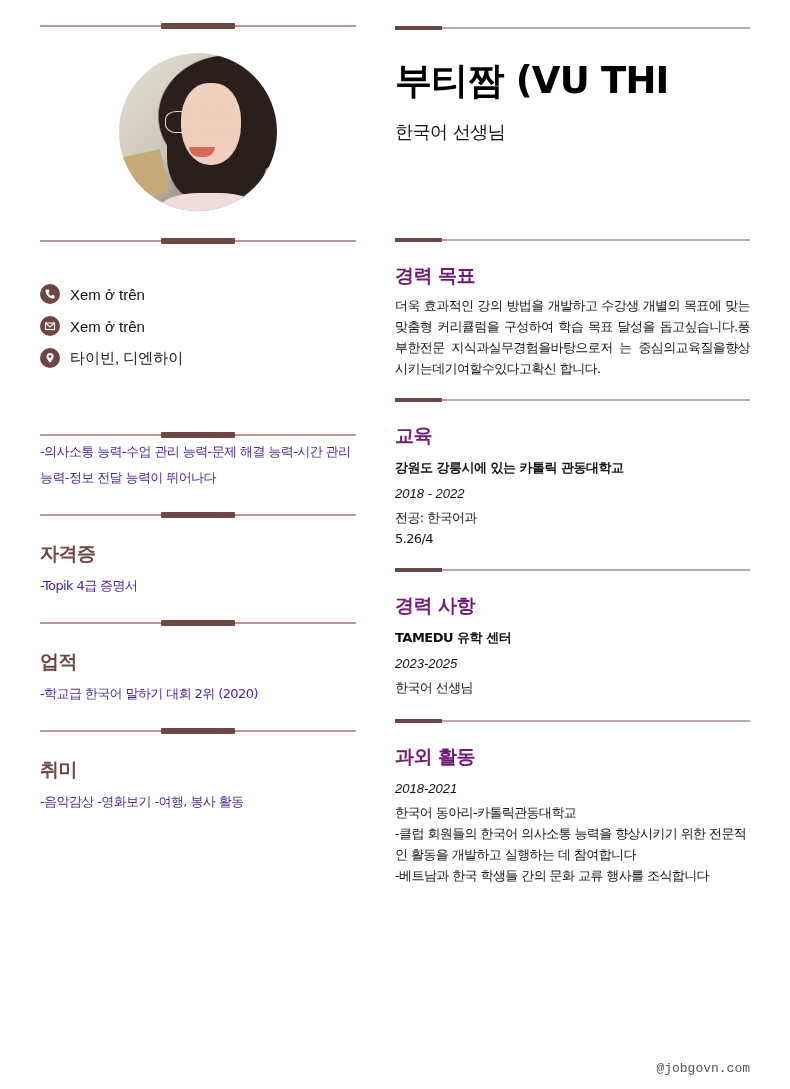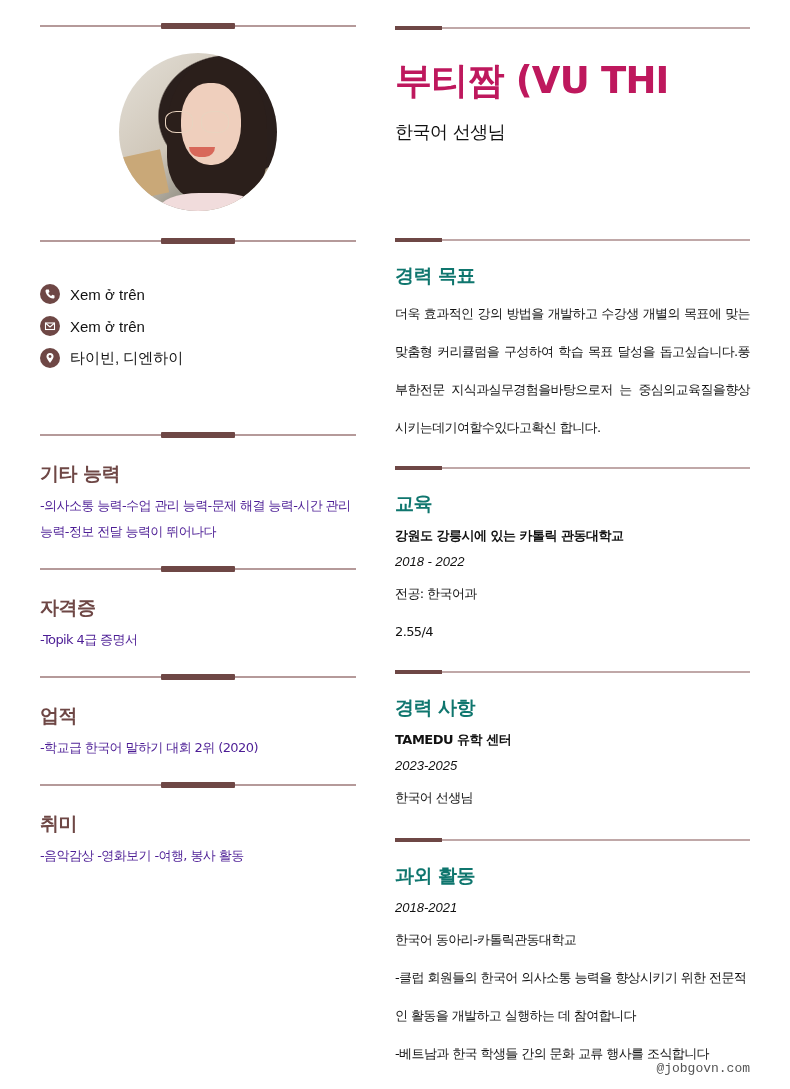--- a/index.html
+++ b/index.html
@@ -72,32 +72,32 @@
     .sec-title-left {
       font-size: 19px; font-weight: bold; color: #6e4745; margin-top: 22px; margin-bottom: 6px;
       font-family: "DejaVu Sans", sans-serif; letter-spacing: -0.5px;
     }
     .sec-text-left {
       font-size: 13px; line-height: 26px; color: #4c1d95;
       font-family: "DejaVu Sans", sans-serif; letter-spacing: -0.6px;
     }
 
     .name {
-      font-size: 37px; font-weight: bold; line-height: 58px; color: #be185d; margin-top: 21px;
+      font-size: 37px; font-weight: bold; line-height: 58px; color: #000000; margin-top: 21px;
       font-family: "DejaVu Sans", sans-serif; letter-spacing: -0.8px;
     }
     .subtitle {
       font-size: 18px; color: #111; margin-top: 10px; font-family: "DejaVu Sans", sans-serif; letter-spacing: -0.5px;
     }
     .sec-title-right {
-      font-size: 19px; font-weight: bold; color: #0f766e; margin-top: 20px; margin-bottom: 6px;
+      font-size: 19px; font-weight: bold; color: #701a75; margin-top: 20px; margin-bottom: 6px;
       font-family: "DejaVu Sans", sans-serif; letter-spacing: -0.5px;
     }
     .sec-text-right {
-      font-size: 13px; line-height: 38px; color: #111; font-family: "DejaVu Sans", sans-serif; letter-spacing: -0.6px;
+      font-size: 13px; line-height: 21px; color: #111; font-family: "DejaVu Sans", sans-serif; letter-spacing: -0.6px;
     }
     .justify { text-align: justify; text-align-last: left; }
     .bold-line { font-weight: bold; font-size: 13px; line-height: 26px; font-family: "DejaVu Sans", sans-serif; letter-spacing: -0.5px; }
     .italic-line { font-style: italic; font-size: 13px; line-height: 26px; font-family: "Liberation Sans", sans-serif; }
 
     .watermark {
       position: absolute; right: 40px; top: 1061px; font-family: "Liberation Mono", "DejaVu Sans Mono", monospace;
       font-size: 13px; color: #555;
     }
   </style>
@@ -144,21 +144,20 @@
             <circle cx="6" cy="4.5" r="1.4" fill="#6e4745"></circle>
           </svg>
       </span>
       <span>타이빈, 디엔하이</span>
     </div>
   </div>
 
   <div style="position:absolute; top:431px; left:0; width:316px;">
     <div class="div-center"></div>
     <div>
-      <div class="sec-title-left">기타 능력</div>
       <div class="sec-text-left">-의사소통 능력-수업 관리 능력-문제 해결 능력-시간 관리 능력-정보 전달 능력이 뛰어나다</div>
     </div>
 
     <div class="div-center" style="margin-top:20px;"></div>
     <div>
       <div class="sec-title-left">자격증</div>
       <div class="sec-text-left">-Topik 4급 증명서</div>
     </div>
 
     <div class="div-center" style="margin-top:20px;"></div>
@@ -190,21 +189,21 @@
       <div class="sec-title-right">경력 목표</div>
       <div class="sec-text-right justify">더욱 효과적인 강의 방법을 개발하고 수강생 개별의 목표에 맞는 맞춤형 커리큘럼을 구성하여 학습 목표 달성을 돕고싶습니다.풍부한전문 지식과실무경험을바탕으로저 는 중심의교육질을향상시키는데기여할수있다고확신 합니다.</div>
     </div>
 
     <div class="div-left" style="margin-top:18px;"></div>
     <div>
       <div class="sec-title-right">교육</div>
       <div class="bold-line">강원도 강릉시에 있는 카톨릭 관동대학교</div>
       <div class="italic-line">2018 - 2022</div>
       <div class="sec-text-right">전공: 한국어과</div>
-      <div class="sec-text-right">2.55/4</div>
+      <div class="sec-text-right">5.26/4</div>
     </div>
 
     <div class="div-left" style="margin-top:18px;"></div>
     <div>
       <div class="sec-title-right">경력 사항</div>
       <div class="bold-line">TAMEDU 유학 센터</div>
       <div class="italic-line">2023-2025</div>
       <div class="sec-text-right">한국어 선생님</div>
     </div>
 

